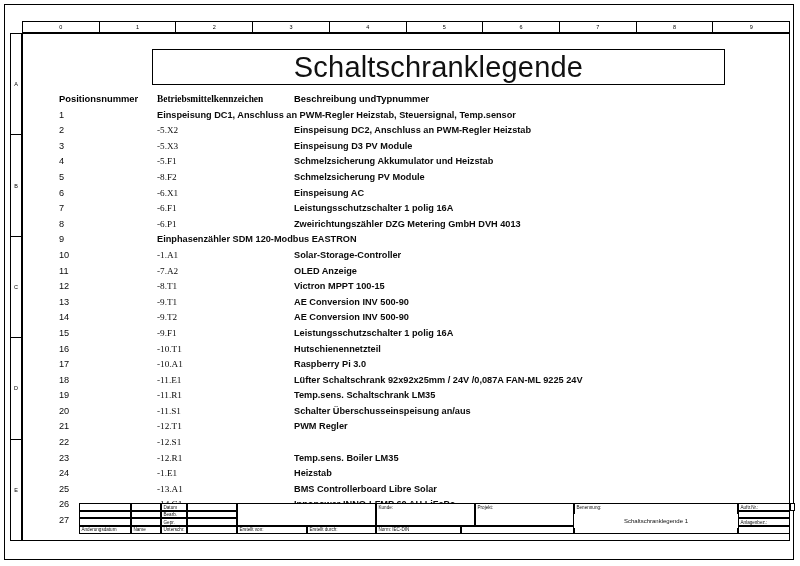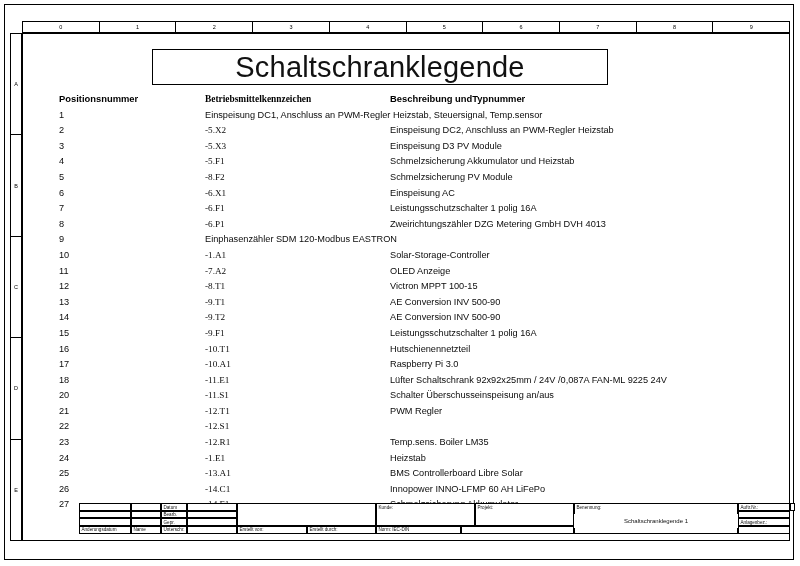--- a/index.html
+++ b/index.html
@@ -100,21 +100,21 @@
     color: #555;
     white-space: nowrap;
     text-align: center;
   }
 
   
   .title-box {
     position: absolute;
     left: 152px;
     top: 49px;
-    width: 456px;
+    width: 573px;
     height: 36px;
     border: 1.4px solid #000;
     box-sizing: border-box;
     display: flex;
     align-items: center;
     justify-content: center;
     background: #fff;
   }
   .title-text {
     font-size: 29px;
@@ -128,25 +128,24 @@
   .legend {
     position: absolute;
     left: 59px;
     top: 92px;
     width: 700px;
   }
   .legend-row {
     display: flex;
     height: 15.6px;
     align-items: flex-start;
-    gap: 48px;
   }
   .col-pos   { width: 98px; flex: 0 0 98px; }
   .col-bmk   { width: 137px; flex: 0 0 137px; font-family: Liberation Serif, serif; }
-  .col-desc  { flex: 1 1 auto; }
+  .col-desc  { flex: 1 1 auto; font-weight: bold; }
 
   .legend-head .col-pos,
   .legend-head .col-bmk,
   .legend-head .col-desc {
     font-weight: bold;
     font-size: 9.4px;
     line-height: 14px;
     color: #000;
   }
   .legend-body .col-pos,
@@ -319,20 +318,25 @@
           <div class="col-pos">17</div>
           <div class="col-bmk">-10.A1</div>
           <div class="col-desc">Raspberry Pi 3.0</div>
         </div>
         <div class="legend-row">
           <div class="col-pos">18</div>
           <div class="col-bmk">-11.E1</div>
           <div class="col-desc">Lüfter Schaltschrank 92x92x25mm / 24V /0,087A FAN-ML 9225 24V</div>
         </div>
         <div class="legend-row">
+          <div class="col-pos">19</div>
+          <div class="col-bmk">-11.R1</div>
+          <div class="col-desc">Temp.sens. Schaltschrank LM35</div>
+        </div>
+        <div class="legend-row">
           <div class="col-pos">20</div>
           <div class="col-bmk">-11.S1</div>
           <div class="col-desc">Schalter Überschusseinspeisung an/aus</div>
         </div>
         <div class="legend-row">
           <div class="col-pos">21</div>
           <div class="col-bmk">-12.T1</div>
           <div class="col-desc">PWM Regler</div>
         </div>
         <div class="legend-row">

